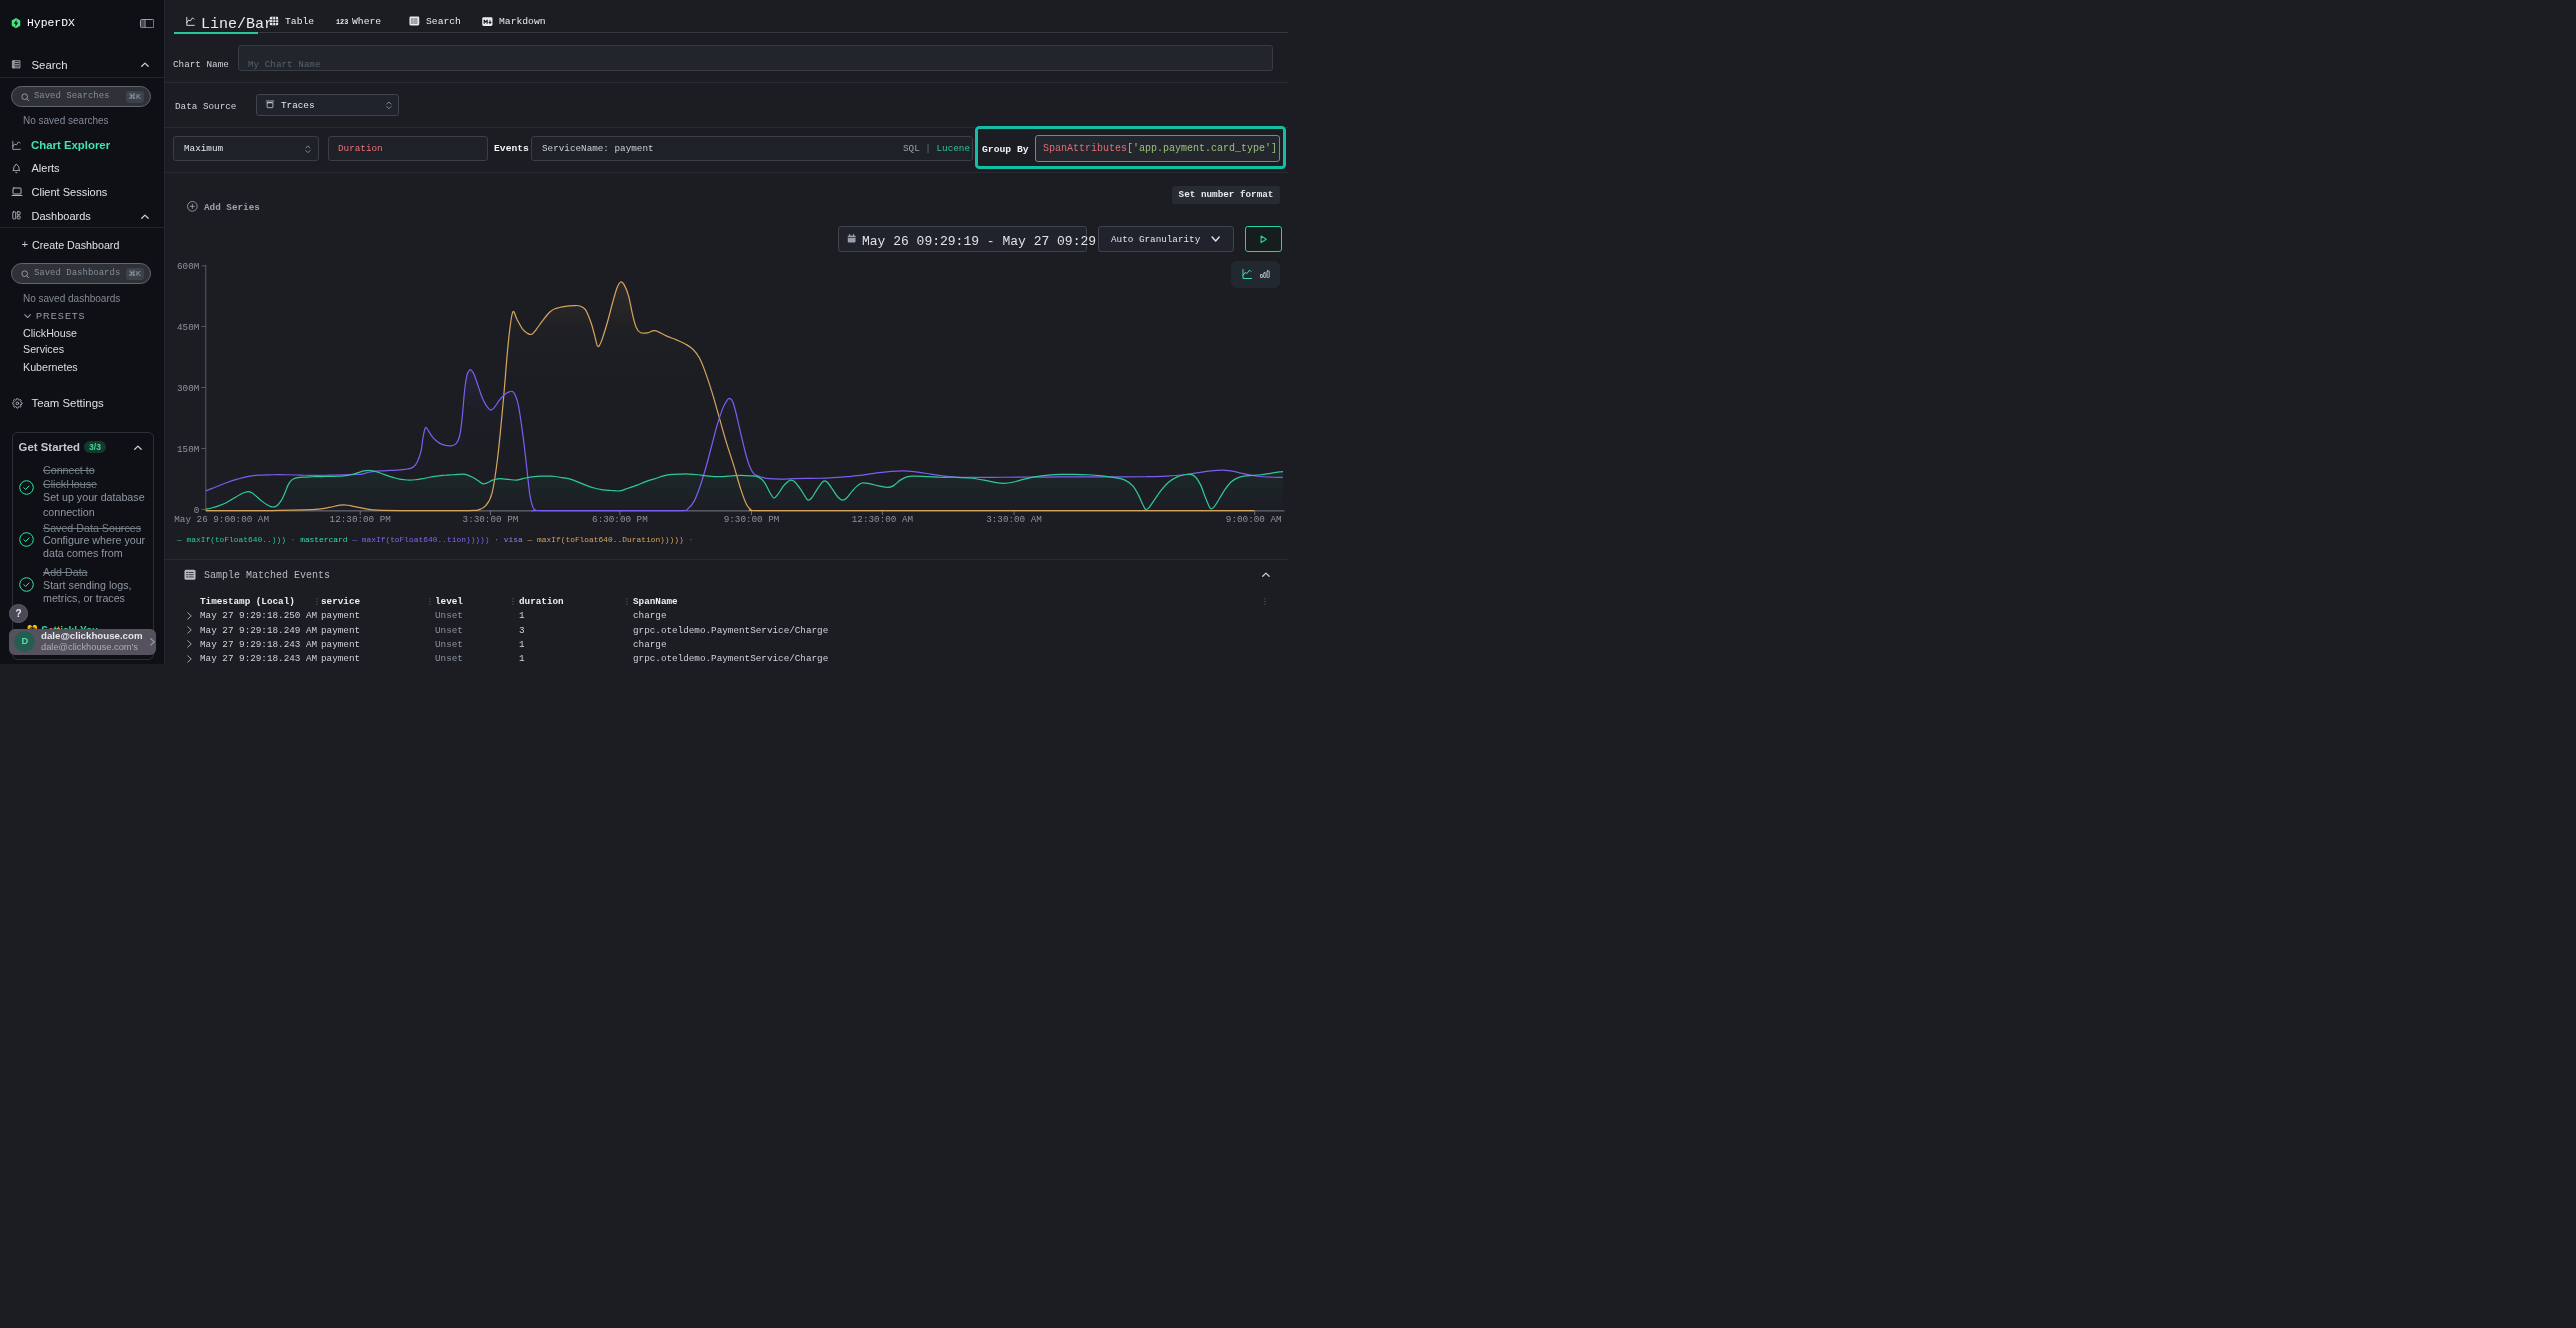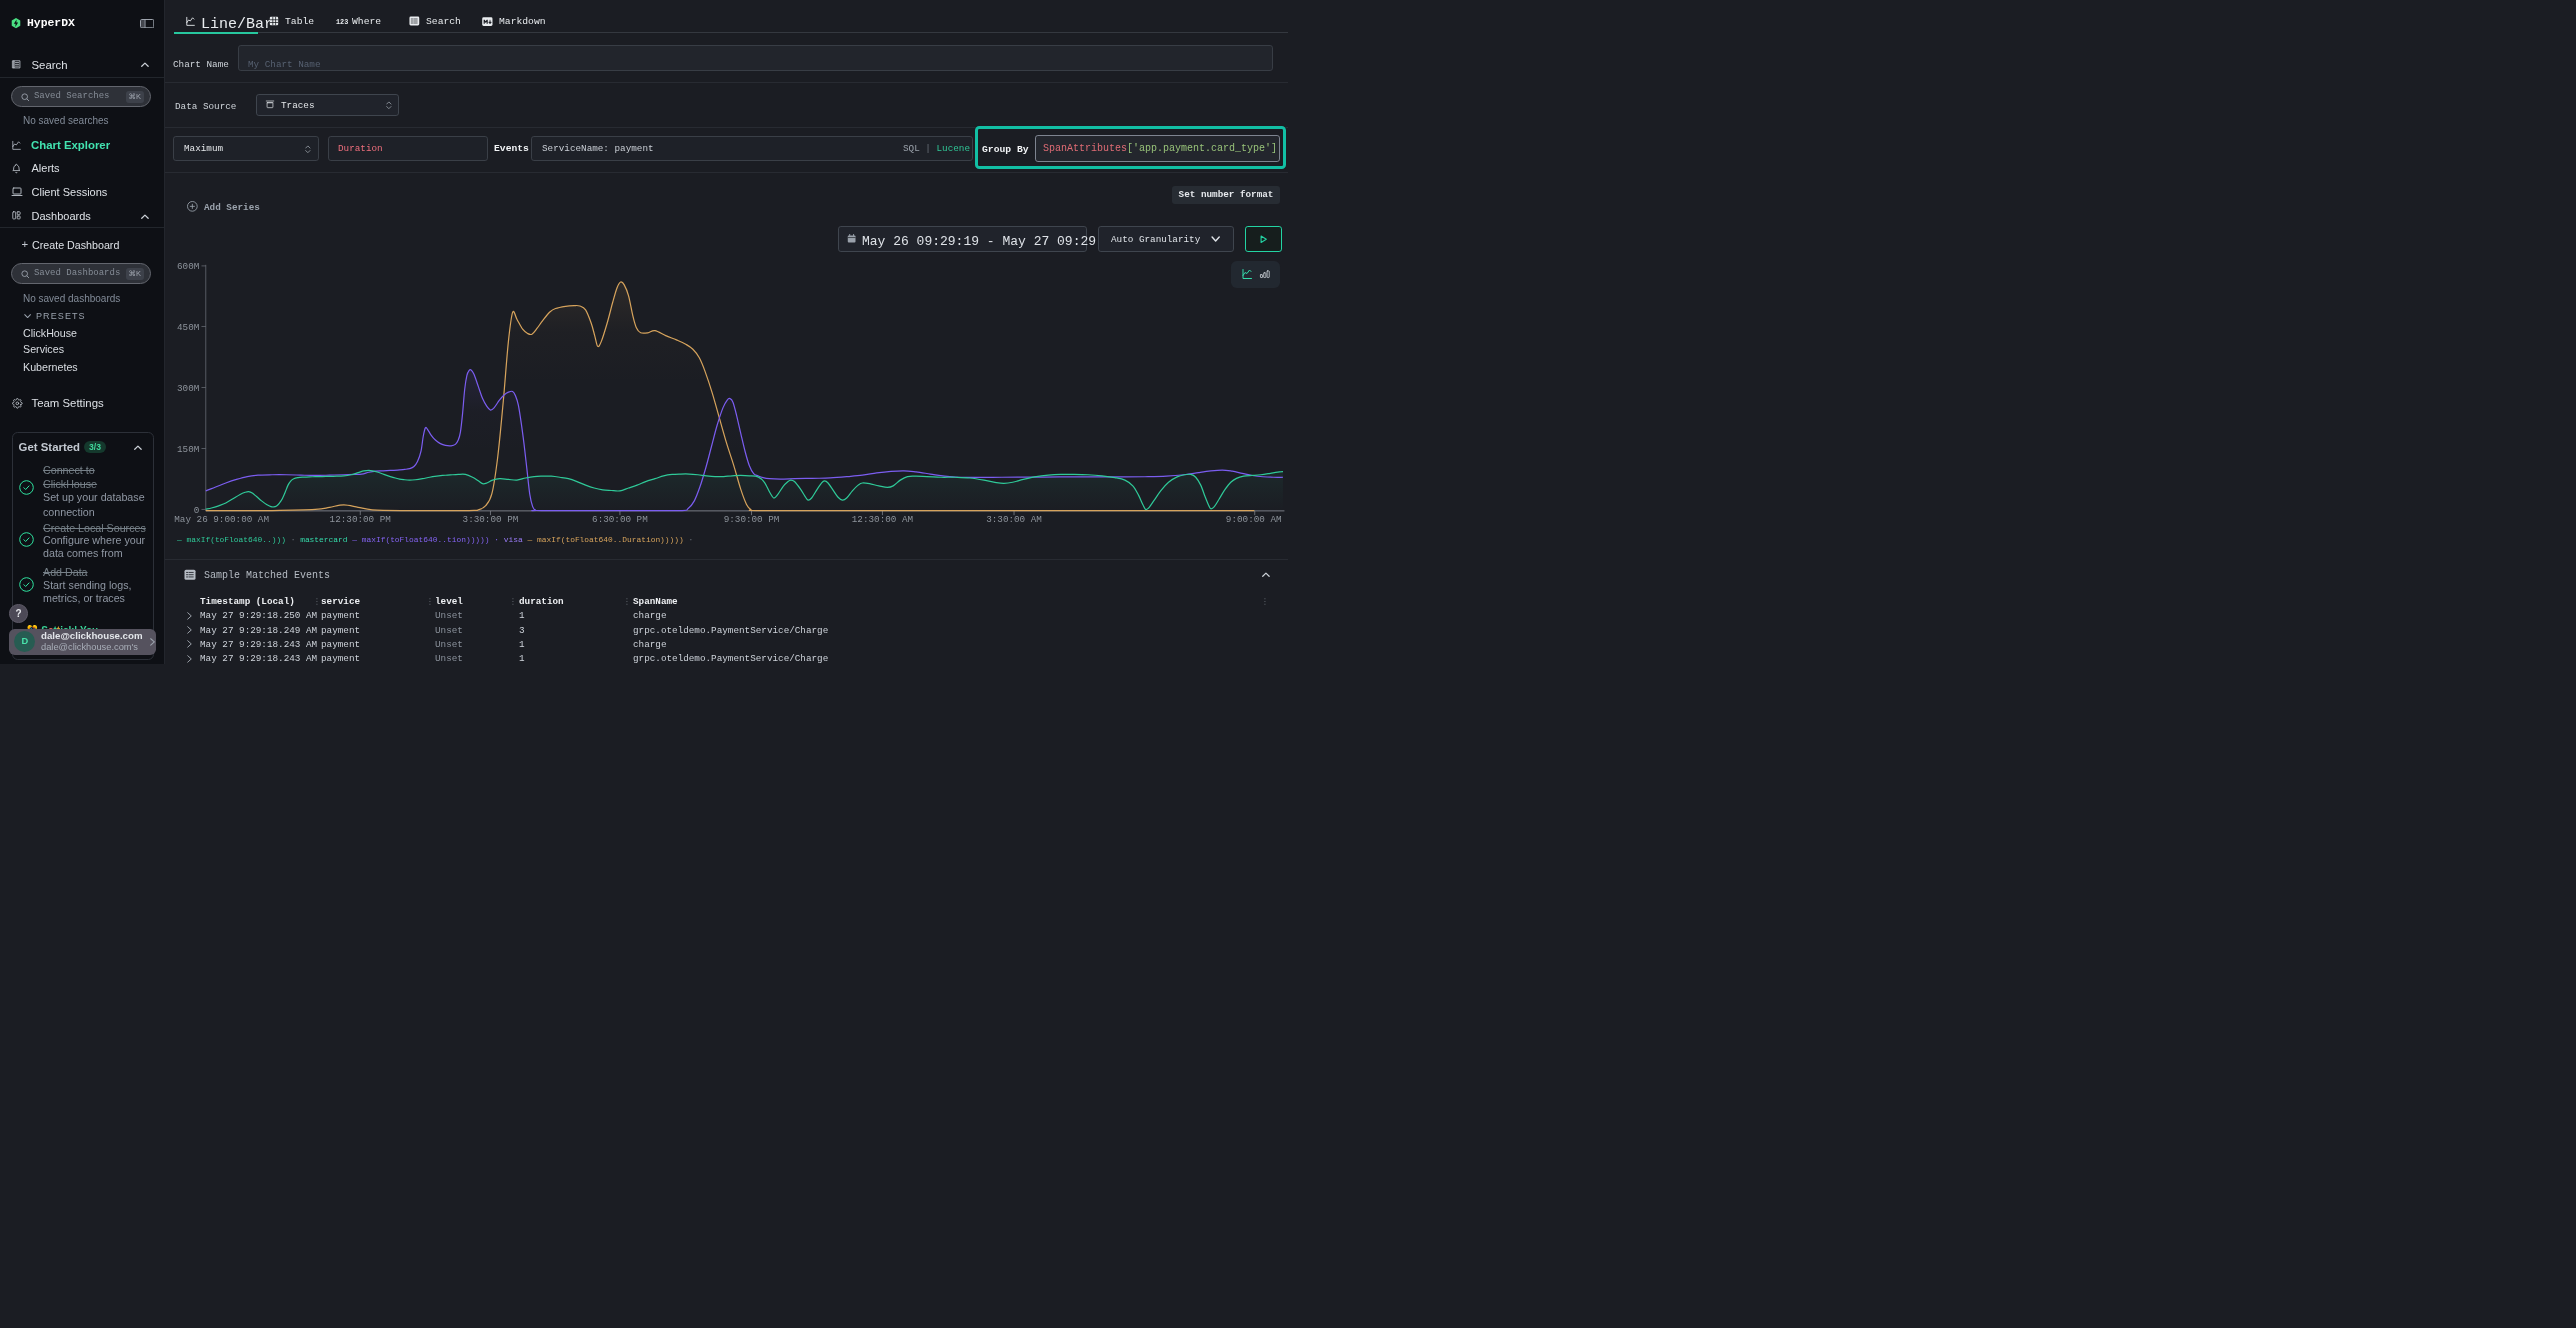--- a/index.html
+++ b/index.html
@@ -21,21 +21,21 @@
 </style>
 </head>
 <body>
 <div id="app">
   <div id="sidebar">
 
     <svg class="abs" style="left:11.4px;top:18px" width="10" height="10.7" viewBox="0 0 24 26">
       <path d="M12 0L22.4 6v13L12 25 1.6 19V6Z" fill="#4ae183"></path>
       <path d="M13.4 3.5L6.8 14h4.2l-0.6 8 6.8-10.8h-4.4Z" fill="#0c0f13"></path>
     </svg>
-    <div class="abs" style="left:27px;top:17px;font-size:11.4px;font-weight:bold;font-family:'Liberation Mono',monospace;color:#fff">HyperDX</div>
+    <div class="abs" style="left:27px;top:17px;font-size:11.4px;font-weight:normal;font-family:'Liberation Mono',monospace;color:#fff">HyperDX</div>
     <svg class="abs" style="left:140px;top:18.6px" width="14.3" height="9.3" viewBox="0 0 20 13">
       <rect x="0.7" y="0.7" width="18.6" height="11.6" rx="1.8" fill="none" stroke="#aab0ba" stroke-width="1.3"></rect>
         <line x1="7" y1="0.7" x2="7" y2="12.3" stroke="#aab0ba" stroke-width="1.3"></line>
         <rect x="1.5" y="1.5" width="4.8" height="10" fill="#aab0ba" opacity="0.35"></rect>
     </svg>
 
     <svg class="abs" style="left:11.4px;top:59px" width="10.7" height="10.7" viewBox="0 0 24 24" fill="none" stroke="#c3c9d1" stroke-width="1.8" stroke-linecap="round" stroke-linejoin="round">
       <path d="M4 4h3v16H4zM7 4h13v16H7z"></path>
         <path d="M10 8h7M10 12h7M10 16h7"></path>
     </svg>
@@ -118,21 +118,21 @@
         <circle cx="10.5" cy="10.5" r="9.5" fill="none" stroke="#2fe3a0" stroke-width="1.4"></circle>
         <path d="M6.8 10.8l2.5 2.5 4.7-5" fill="none" stroke="#2fe3a0" stroke-width="1.4" stroke-linecap="round" stroke-linejoin="round"></path>
       </svg>
     <div class="abs strike" style="left:43px;top:464px;font-size:10.7px;line-height:13.6px;color:#768088">Connect to<br>ClickHouse</div>
     <div class="abs" style="left:43px;top:490px;font-size:10.7px;line-height:15px;color:#8f97a3">Set up your database<br>connection</div>
 
     <svg class="abs" style="left:18.6px;top:532px" width="15" height="15" viewBox="0 0 21 21">
         <circle cx="10.5" cy="10.5" r="9.5" fill="none" stroke="#2fe3a0" stroke-width="1.4"></circle>
         <path d="M6.8 10.8l2.5 2.5 4.7-5" fill="none" stroke="#2fe3a0" stroke-width="1.4" stroke-linecap="round" stroke-linejoin="round"></path>
       </svg>
-    <div class="abs strike" style="left:43px;top:522px;font-size:10.7px;color:#768088">Create Local Sources</div>
+    <div class="abs strike" style="left:43px;top:522px;font-size:10.7px;color:#768088">Saved Data Sources</div>
     <div class="abs" style="left:43px;top:534px;font-size:10.7px;line-height:12.5px;color:#8f97a3">Configure where your<br>data comes from</div>
 
     <svg class="abs" style="left:18.6px;top:577px" width="15" height="15" viewBox="0 0 21 21">
         <circle cx="10.5" cy="10.5" r="9.5" fill="none" stroke="#2fe3a0" stroke-width="1.4"></circle>
         <path d="M6.8 10.8l2.5 2.5 4.7-5" fill="none" stroke="#2fe3a0" stroke-width="1.4" stroke-linecap="round" stroke-linejoin="round"></path>
       </svg>
     <div class="abs strike" style="left:43px;top:566px;font-size:10.7px;color:#768088">Add Data</div>
     <div class="abs" style="left:43px;top:579px;font-size:10.7px;line-height:12.5px;color:#8f97a3">Start sending logs,<br>metrics, or traces</div>
 
     <div class="abs" style="left:26px;top:625px;font-size:10px;font-weight:700;color:#38d296">🎊 S<span style="color:#e8655f">e</span>t<span style="color:#d8a02f">t</span>ick! You</div>

